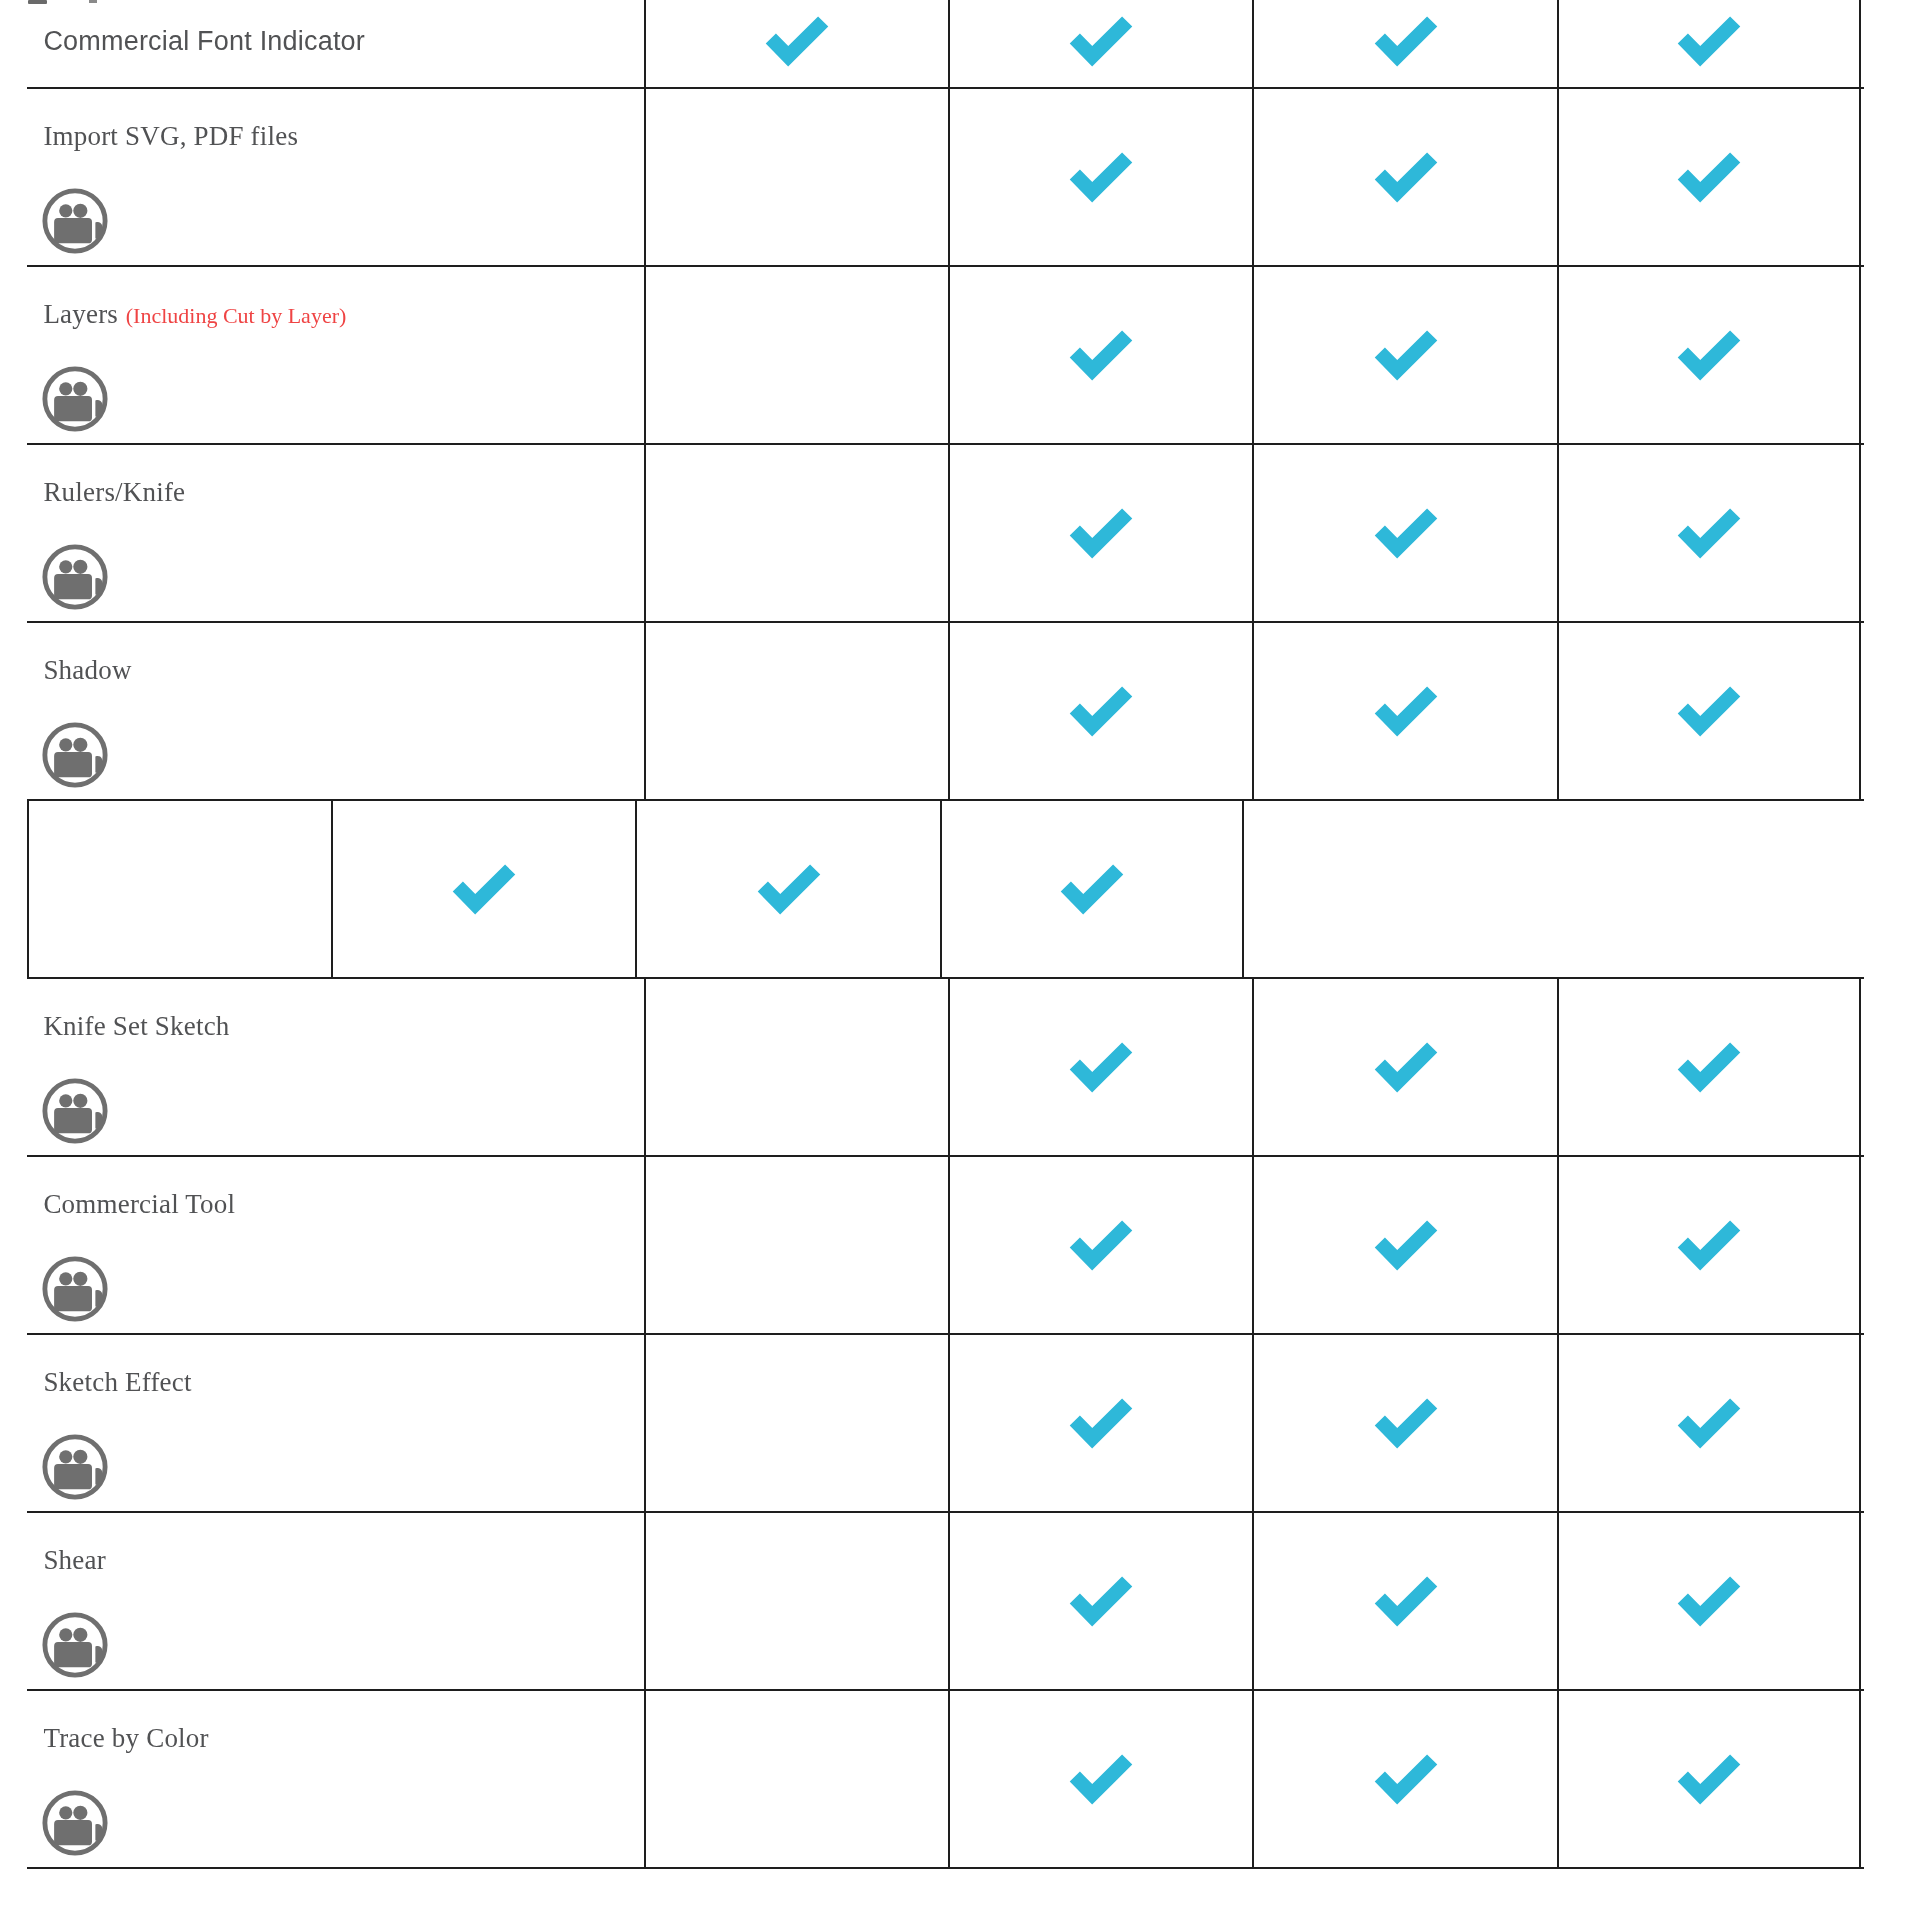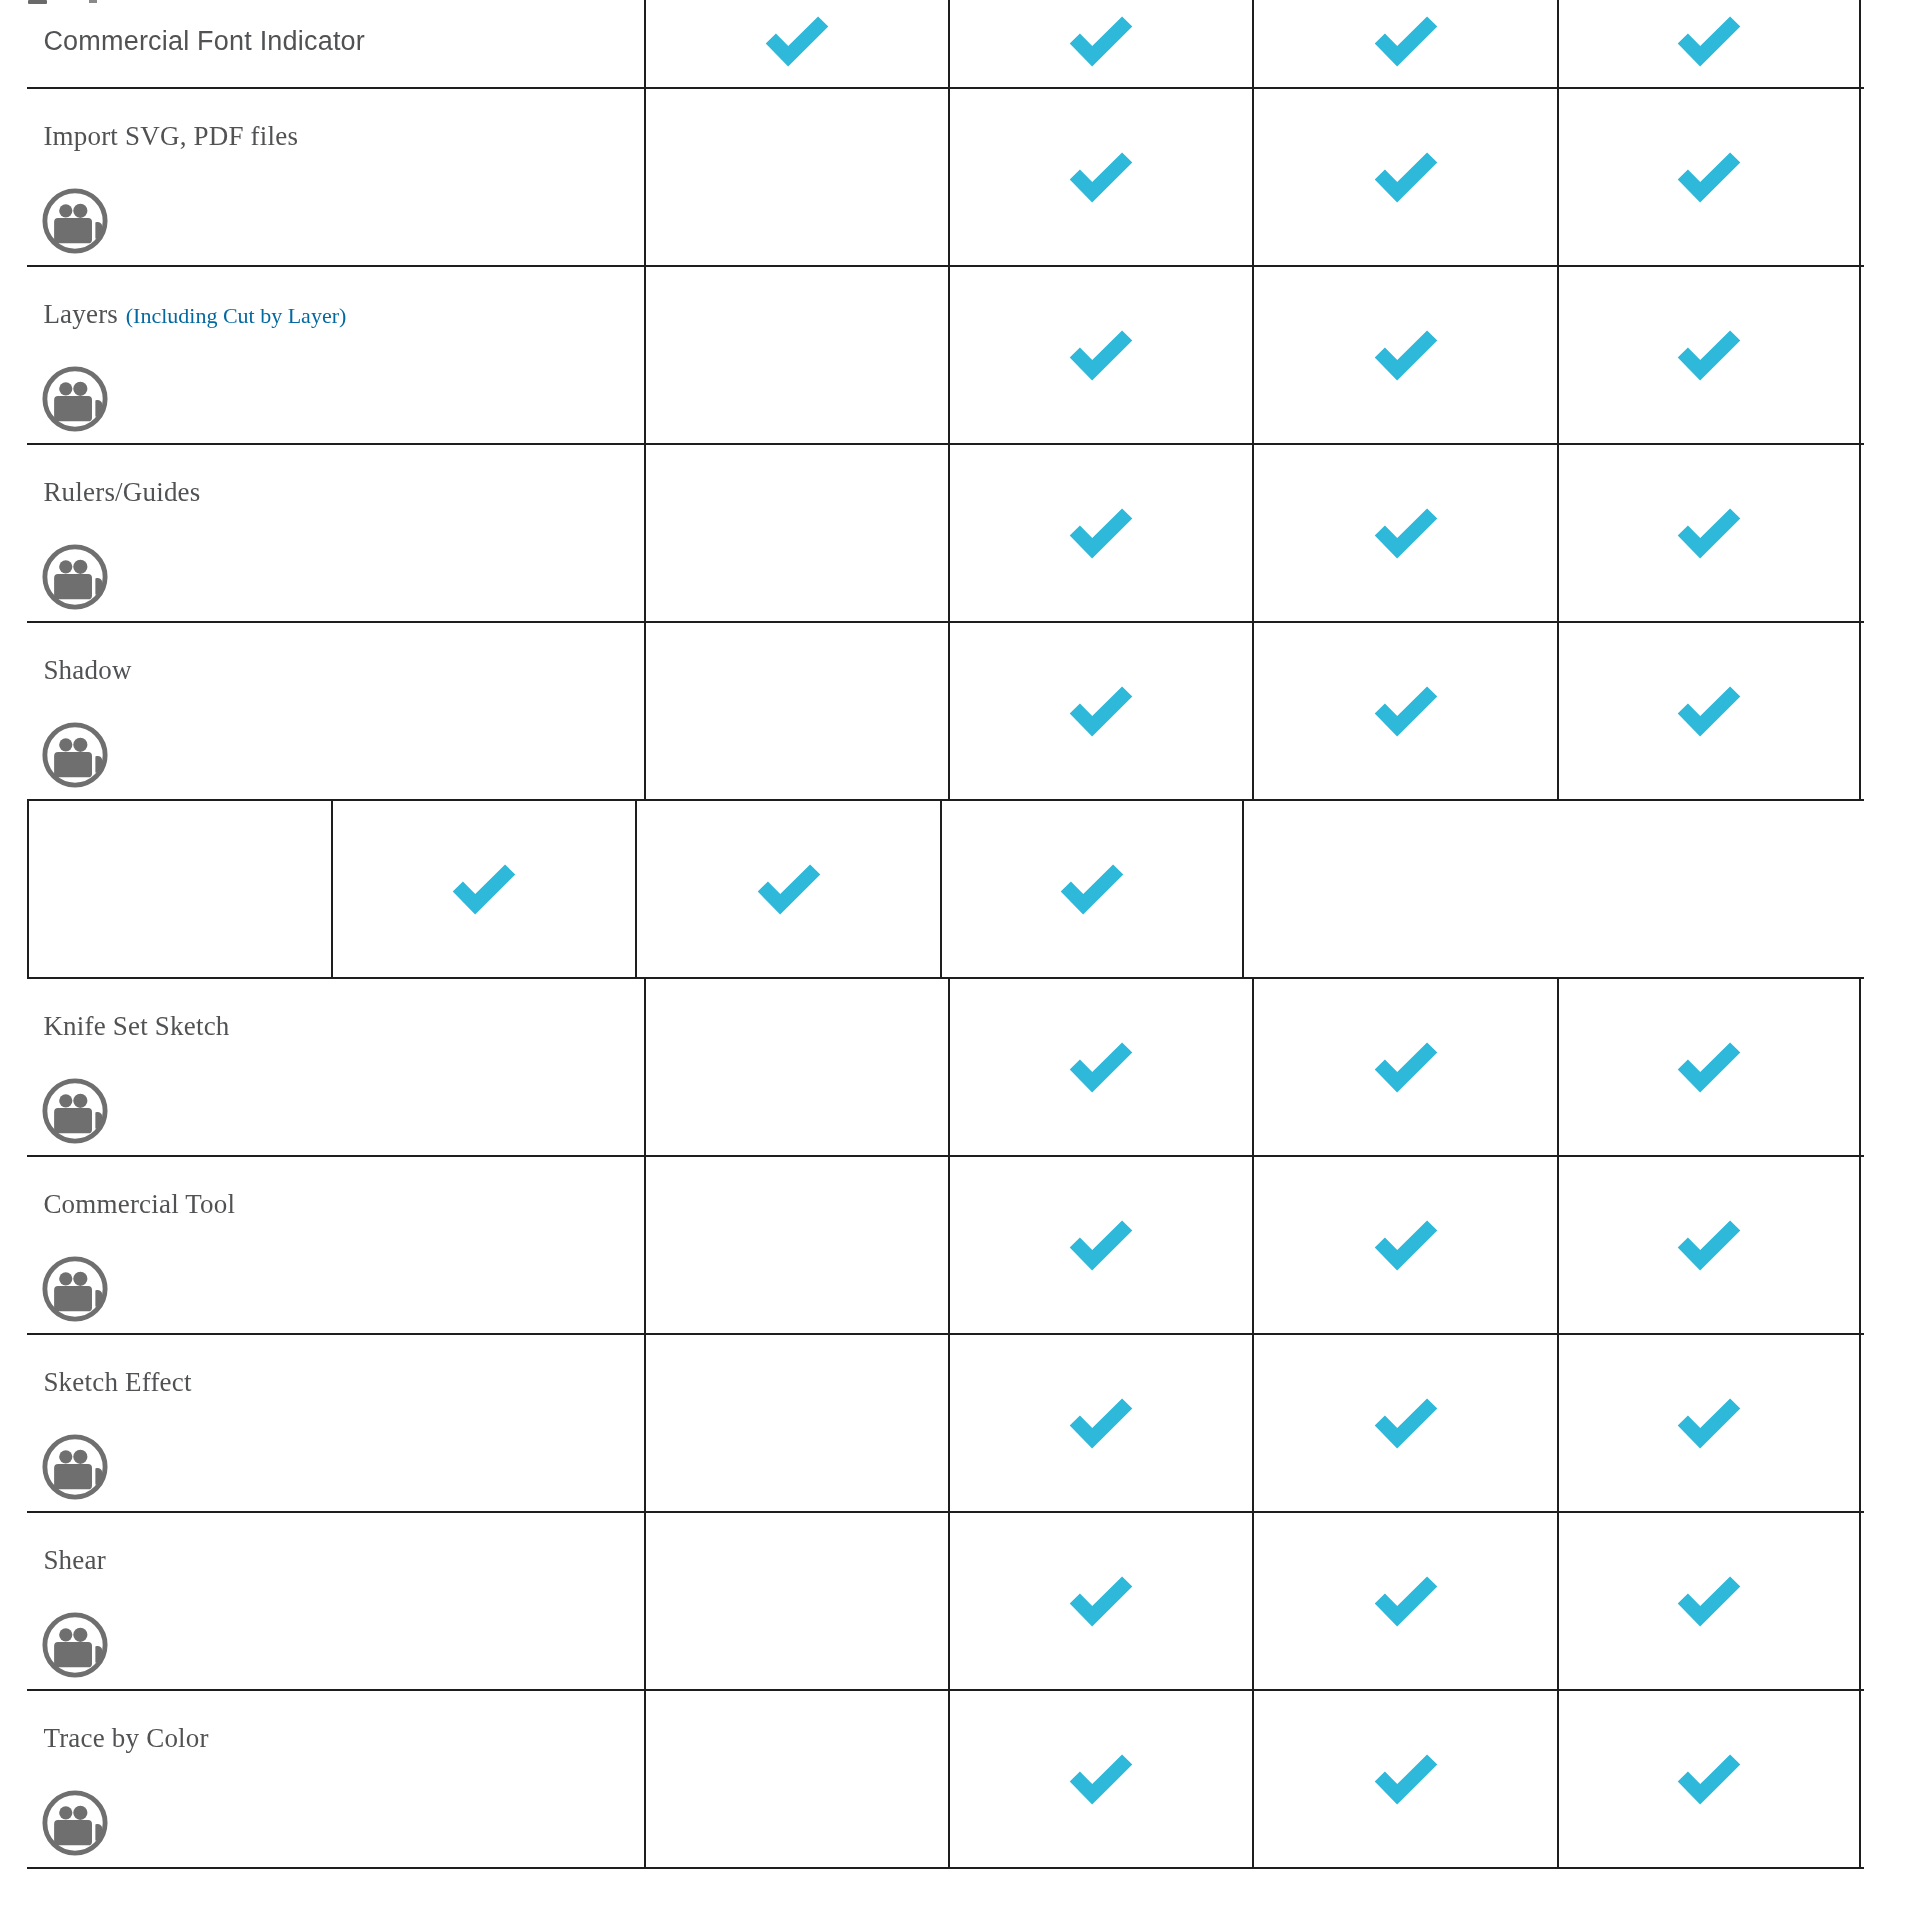--- a/index.html
+++ b/index.html
@@ -70,21 +70,21 @@
     top: 32px;
     left: 0;
   }
   .feature-label {
     font-size: 27px;
     color: #515254;
     letter-spacing: 0.2px;
   }
   .feature-sublabel {
     font-size: 22px;
-    color: #0369a1;
+    color: #ef4444;
     margin-left: 7.7px;
   }
   .video-icon {
     position: absolute;
     left: 13.5px;
     bottom: 9.7px;
     width: 68px;
     height: 68px;
     cursor: pointer;
     display: block;
@@ -188,21 +188,21 @@
           </svg>
         </div>
         <div class="cell check-cell c3">
           <svg class="check-glyph" viewBox="0 0 66 53">
             <path d="M23.8 52.5 L0.5 28.6 L11.1 18.2 L23.9 31.3 L54.9 0.5 L65.5 11 Z" fill="#2eb8d9"></path>
           </svg>
         </div>
       </div>
       <div class="row icon-row">
         <div class="cell feature-cell">
-          <div class="label-line"><span class="feature-label">Rulers/Guides</span></div>
+          <div class="label-line"><span class="feature-label">Rulers/Knife</span></div>
           <span class="video-icon"><svg viewBox="0 0 70 70" width="68" height="68">
               <circle cx="35" cy="35" r="31" fill="none" stroke="#6f6f6f" stroke-width="5"></circle>
               <circle cx="25.5" cy="24.5" r="6.8" fill="#6f6f6f"></circle>
               <circle cx="40.5" cy="24.5" r="7.3" fill="#6f6f6f"></circle>
               <rect x="13.5" y="32" width="39" height="26" rx="4" fill="#6f6f6f"></rect>
               <path d="M56 36.5 C61.5 34.5 63.8 39 63.8 44.8 C63.8 50.5 61.5 55 56 53 Z" fill="#6f6f6f"></path>
             </svg></span>
         </div>
         <div class="cell check-cell c0"></div>
         <div class="cell check-cell c1">

